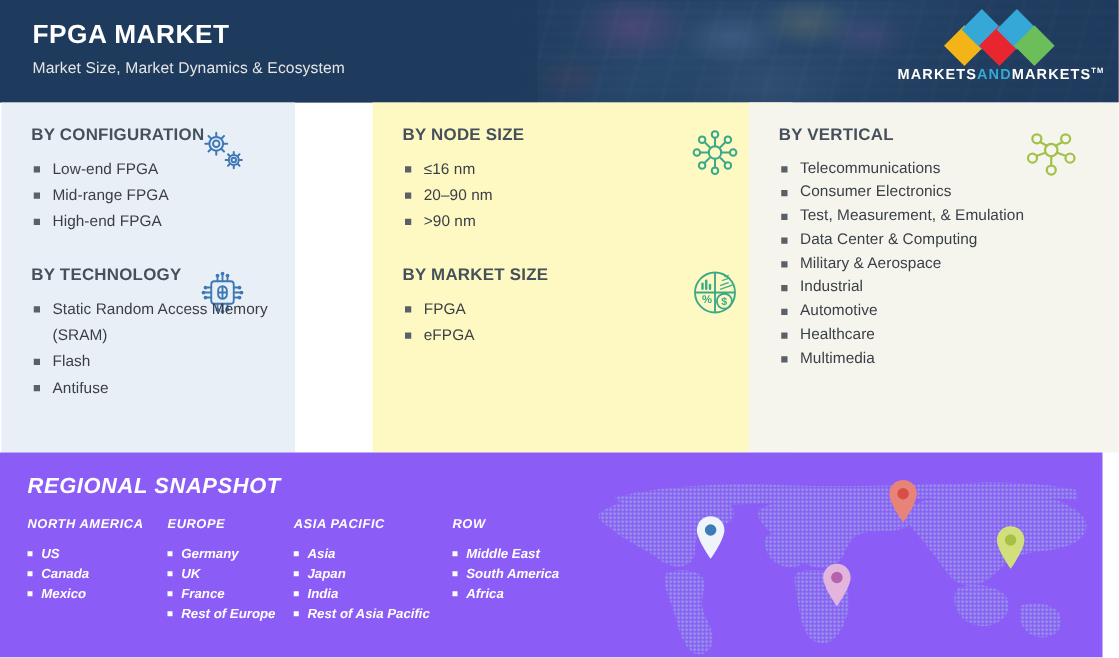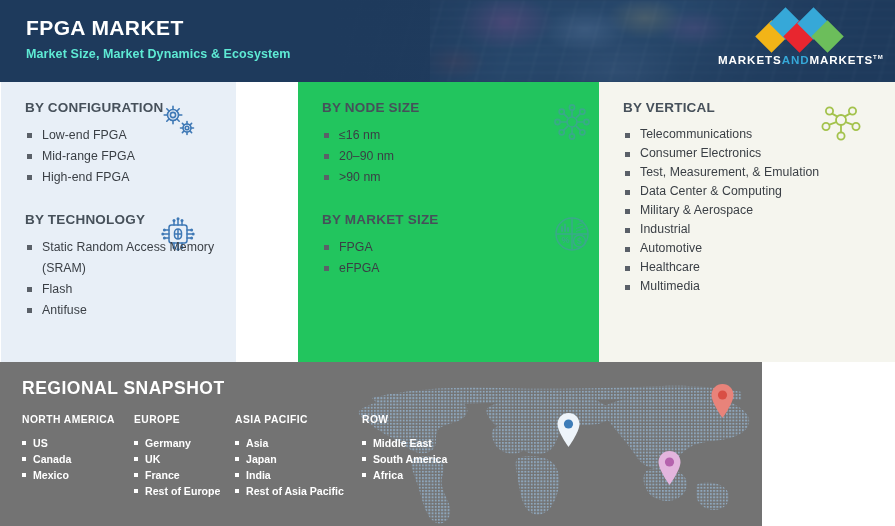--- a/index.html
+++ b/index.html
@@ -39,21 +39,21 @@
   .header-fade {
     position:absolute; left:0; top:0; width:430px; height:82px;
     background: linear-gradient(90deg, #1e3a5c 0%, #1e3a5c 62%, rgba(30,58,92,.85) 100%);
   }
   .title-block { position: absolute; left: 26px; top: 16px; z-index: 5; }
   .main-title {
     color:#ffffff; font-size: 21px; font-weight: 700; letter-spacing: .4px;
     line-height: 24px; font-family: "Liberation Sans", sans-serif;
   }
   .sub-title {
-    color:#5eead4; font-size: 12.5px; font-weight: 700; letter-spacing: .1px;
+    color:#e5e5e5; font-size: 12.5px; font-weight: 400; letter-spacing: .1px;
     margin-top: 7px; line-height: 15px;
   }
   
   .logo { position:absolute; right: 27px; top: 11px; z-index: 5; width: 150px; }
   .logo-diamonds { position: relative; height: 40px; width: 120px; margin: 0 auto; }
   .dia { position:absolute; width: 23px; height: 23px; transform: rotate(45deg); }
   .dia.d1 { background:#f2b417; left: 27px; top: 14px; }
   .dia.d2 { background:#36a8d8; left: 41px; top: 1px; }
   .dia.d3 { background:#e8262f; left: 55px; top: 14px; }
   .dia.d4 { background:#36a8d8; left: 69px; top: 1px; }
@@ -62,21 +62,21 @@
     text-align:center; font-size: 11.6px; font-weight: 700; letter-spacing: .9px;
     color:#ffffff; margin-top: 2px; white-space: nowrap;
   }
   .logo-text .and { color:#36a8d8; }
   .logo-text .tm { font-size: 6px; vertical-align: super; }
 
   
   .columns { position:absolute; left:0; top: 82px; width: 895px; height: 280px; }
   .col { position: absolute; top: 0; height: 280px; padding: 18px 20px 0 24px; }
   .col-1 { left: 1px;   width: 235px; background: #e8eff7; }
-  .col-2 { left: 298px; width: 336px; background: #22c55e; }
+  .col-2 { left: 298px; width: 336px; background: #fef9c3; }
   .col-3 { left: 599px; width: 296px; background: #f5f5ee; }
 
   .group { position: relative; }
   .group + .group { margin-top: 24px; }
   .grp-head {
     font-size: 13.5px; font-weight: 700; color: #46505a;
     letter-spacing: .2px; margin-bottom: 9px; line-height: 16px;
   }
   ul.bullets { list-style: none; }
   ul.bullets li {
@@ -89,22 +89,22 @@
   }
   ul.tight li { line-height: 19px; }
 
   .icon-slot { position: absolute; top: -2px; right: 0; width: 48px; height: 48px; }
   .col-1 .icon-slot { right: 14px; }
   .col-2 .icon-slot { right: 18px; }
   .col-3 .icon-slot { right: 10px; }
 
   
   .regional {
-    position:absolute; left: 0; top: 362px; width: 762px; height: 164px;
-    background: #737373; overflow: hidden;
+    position:absolute; left: 0; top: 362px; width: 882px; height: 164px;
+    background: #8b5cf6; overflow: hidden; font-style: italic;
   }
   .map {
     position:absolute; right: 0; top: 0; width: 420px; height: 164px;
     opacity: .9;
   }
   .region-title {
     position:absolute; left: 22px; top: 16px;
     color:#ffffff; font-size: 17.5px; font-weight: 700; letter-spacing: .5px;
   }
   .region-cols { position:absolute; left: 22px; top: 52px; width: 520px; }

